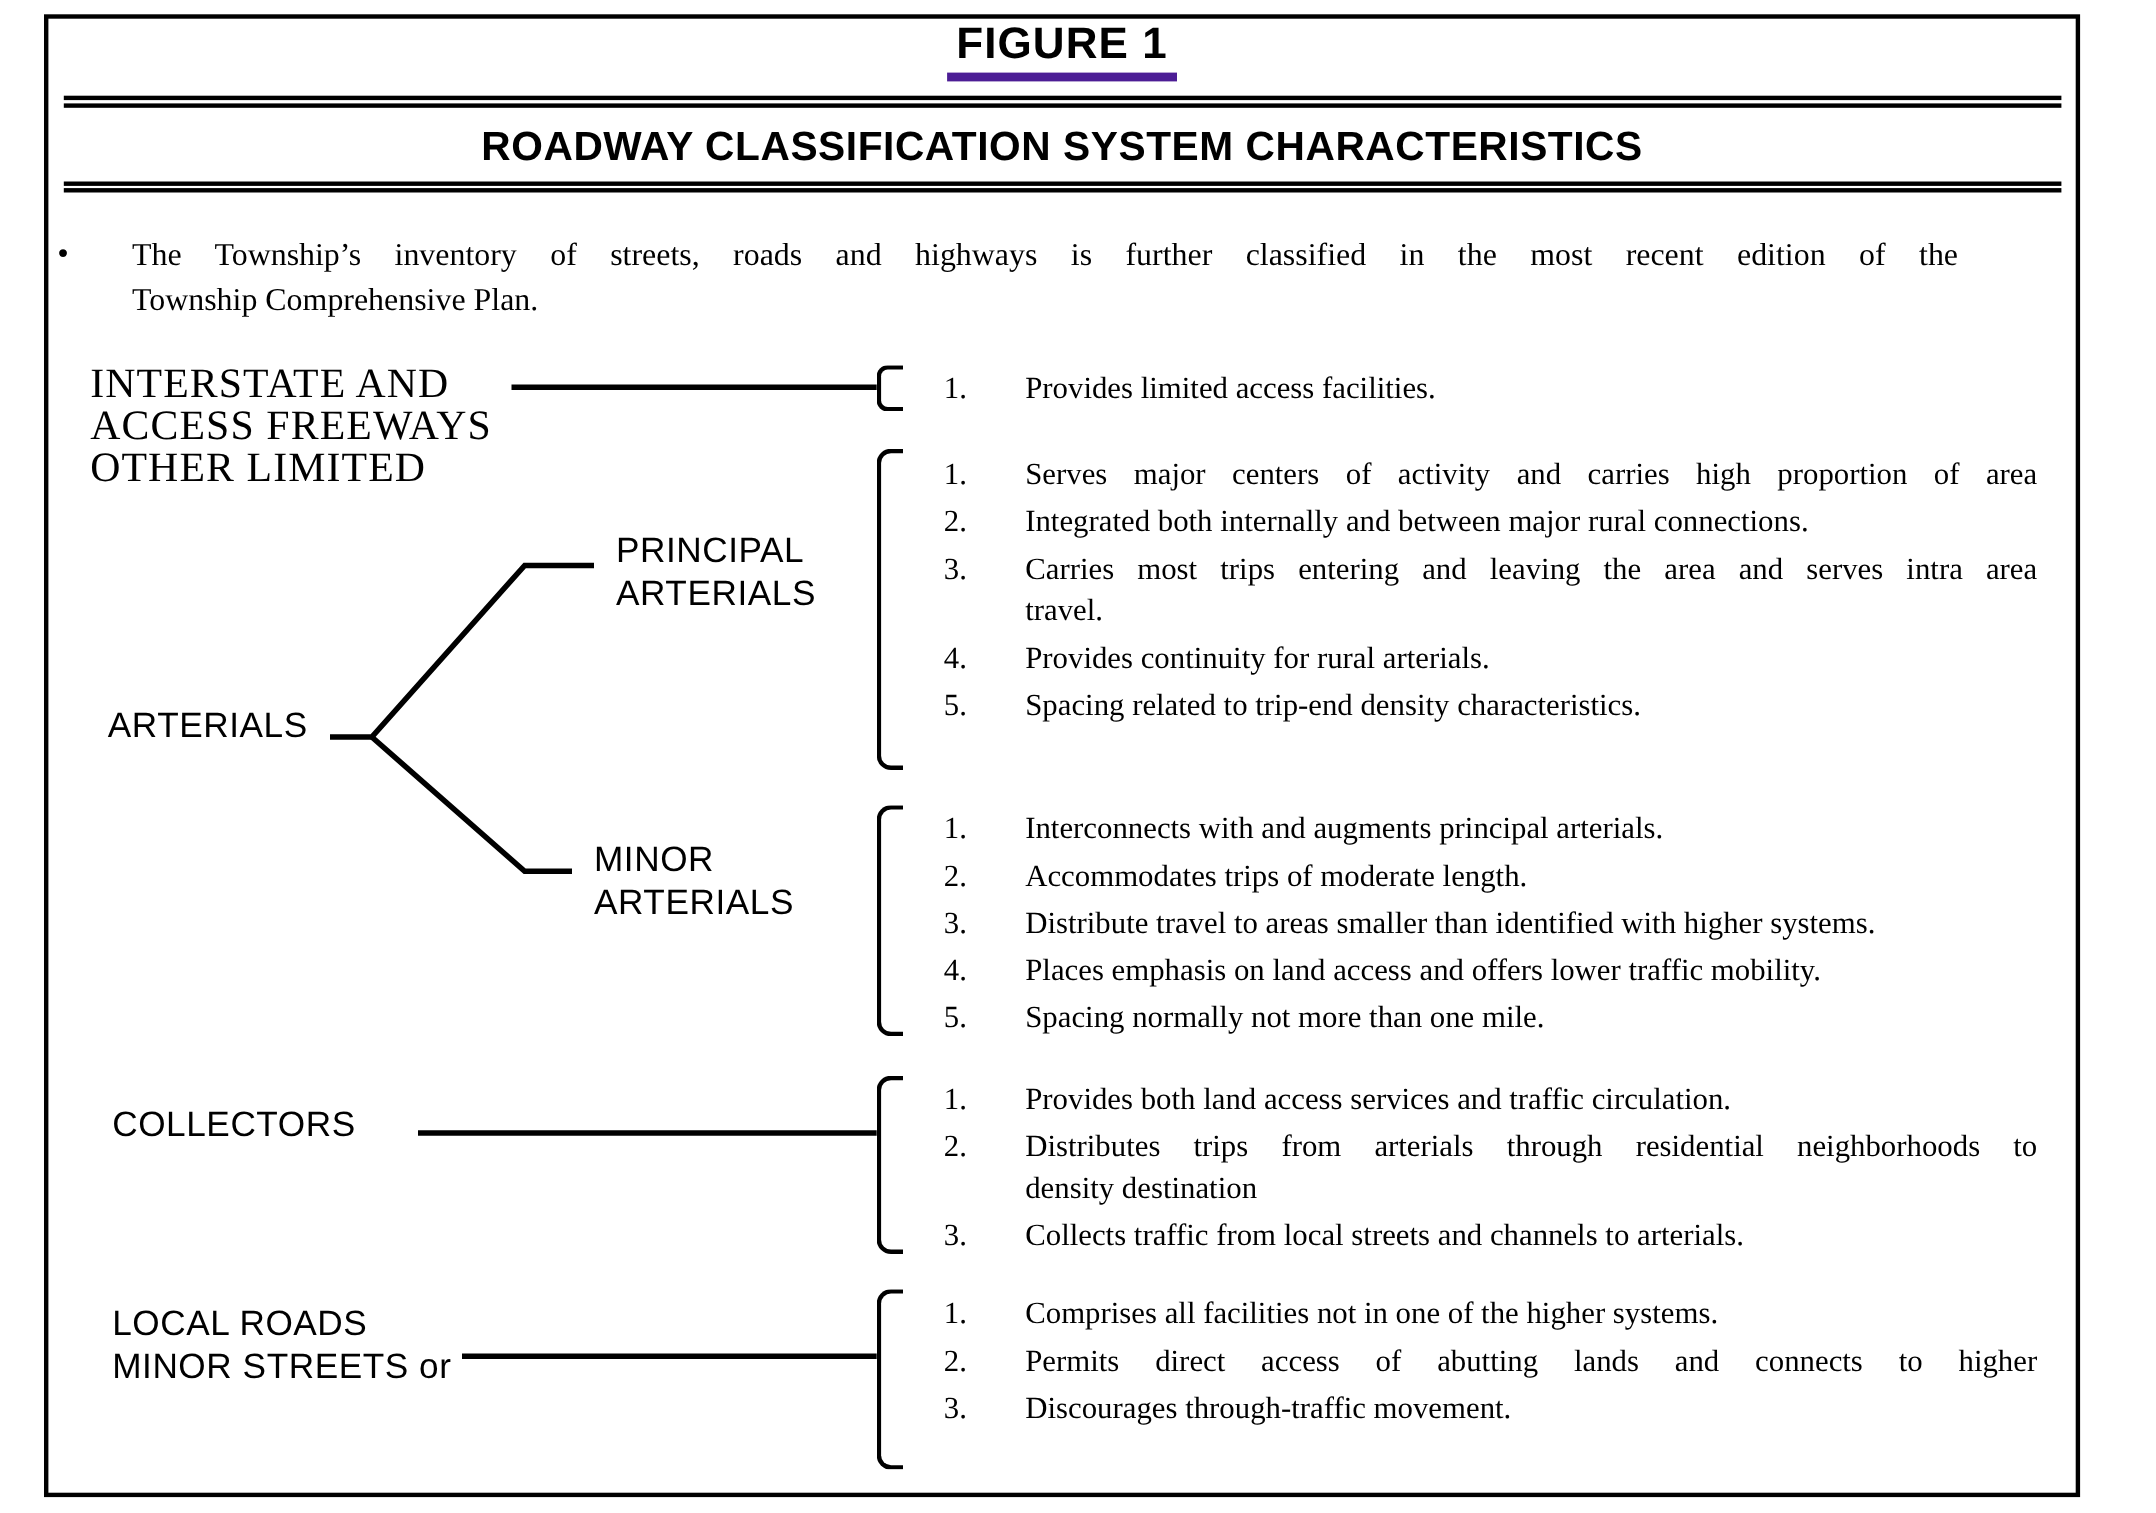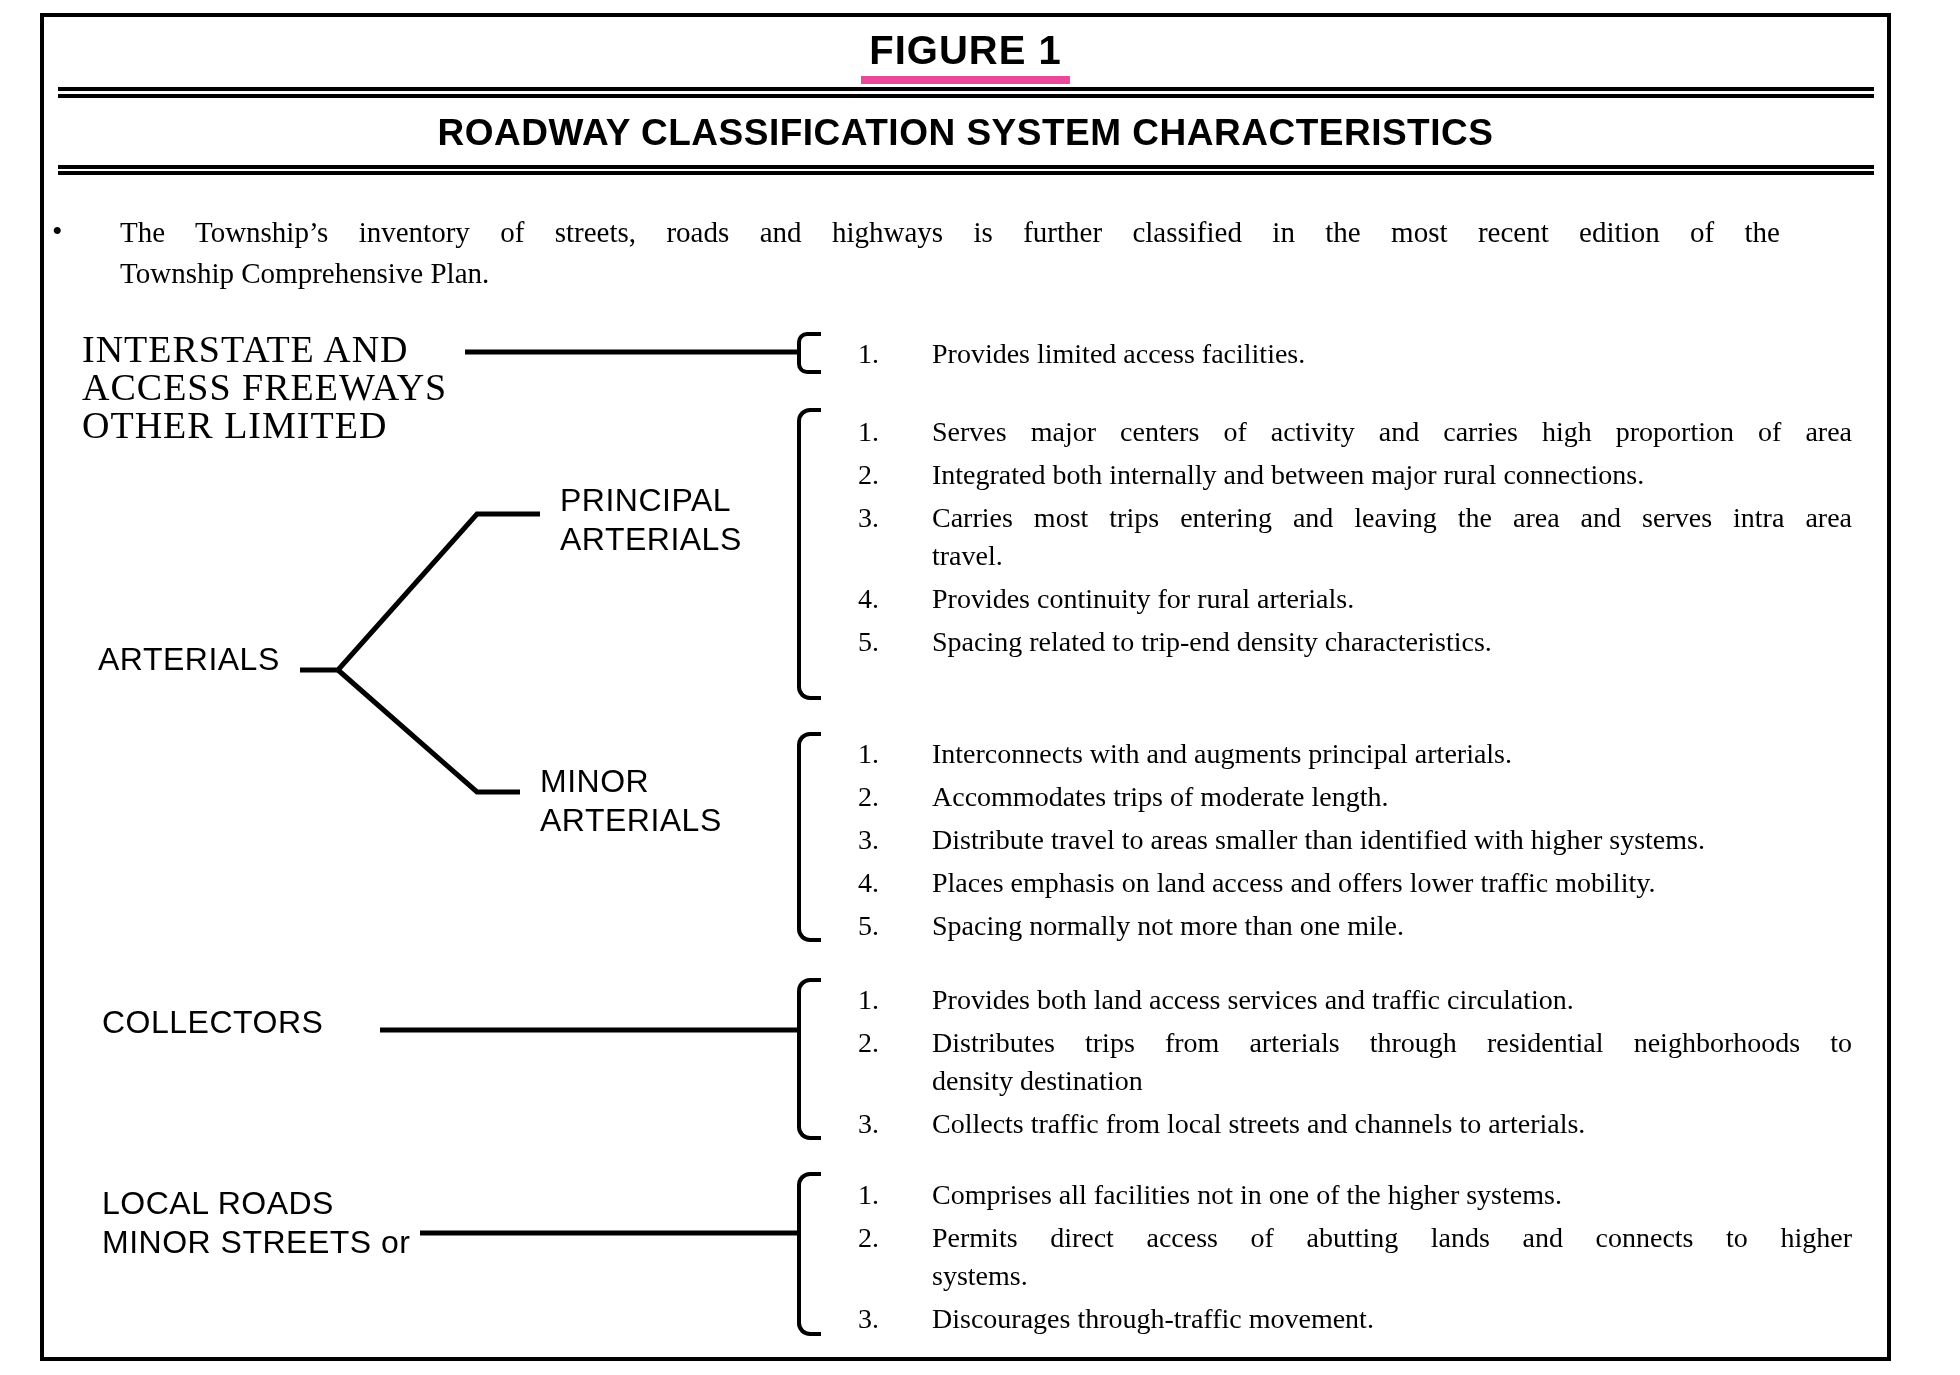--- a/index.html
+++ b/index.html
@@ -5,21 +5,21 @@
   html,body{margin:0;padding:0;background:#ffffff;}
   .page{
     position:relative;width:1960px;height:1375px;background:#fff;overflow:hidden;
     font-family:"Liberation Serif", serif;color:#000;
   }
   .frame{position:absolute;left:40px;top:13px;width:1851px;height:1348px;border:4px solid #000;box-sizing:border-box;}
   .figure-title-wrap{position:absolute;left:40px;top:20px;width:1851px;text-align:center;}
   .figure-title{
     display:inline-block;font-family:"Liberation Sans", sans-serif;font-weight:bold;
     font-size:40px;line-height:40px;letter-spacing:1px;
-    padding:0 8px 6px 8px;border-bottom:8px solid #ec4899;margin-top:10px;
+    padding:0 8px 6px 8px;border-bottom:8px solid #4c1d95;
   }
   .rule{position:absolute;left:58px;width:1816px;border-top:4px solid #000;border-bottom:4px solid #000;box-sizing:content-box;}
   .rule1{top:87px;height:3px;}
   .rule2{top:165px;height:2px;}
   .doc-title{
     position:absolute;left:40px;top:114px;width:1851px;text-align:center;
     font-family:"Liberation Sans", sans-serif;font-weight:bold;font-size:37px;line-height:37px;letter-spacing:0.5px;
   }
   .bullet-dot{position:absolute;left:52px;top:216px;font-size:30px;line-height:30px;}
   .intro{position:absolute;left:120px;top:212px;width:1660px;font-size:29px;line-height:41px;}
@@ -183,21 +183,20 @@
 
   <div class="list" style="top:1176px;">
     <div class="item">
       <div class="num">1.</div>
       <div class="txt">Comprises all facilities not in one of the higher systems.</div>
     </div>
     <div class="item">
       <div class="num">2.</div>
       <div class="txt">
         <div class="jline">Permits direct access of abutting lands and connects to higher</div>
-        <div>systems.</div>
       </div>
     </div>
     <div class="item">
       <div class="num">3.</div>
       <div class="txt">Discourages through-traffic movement.</div>
     </div>
   </div>
 
 </div>
 

